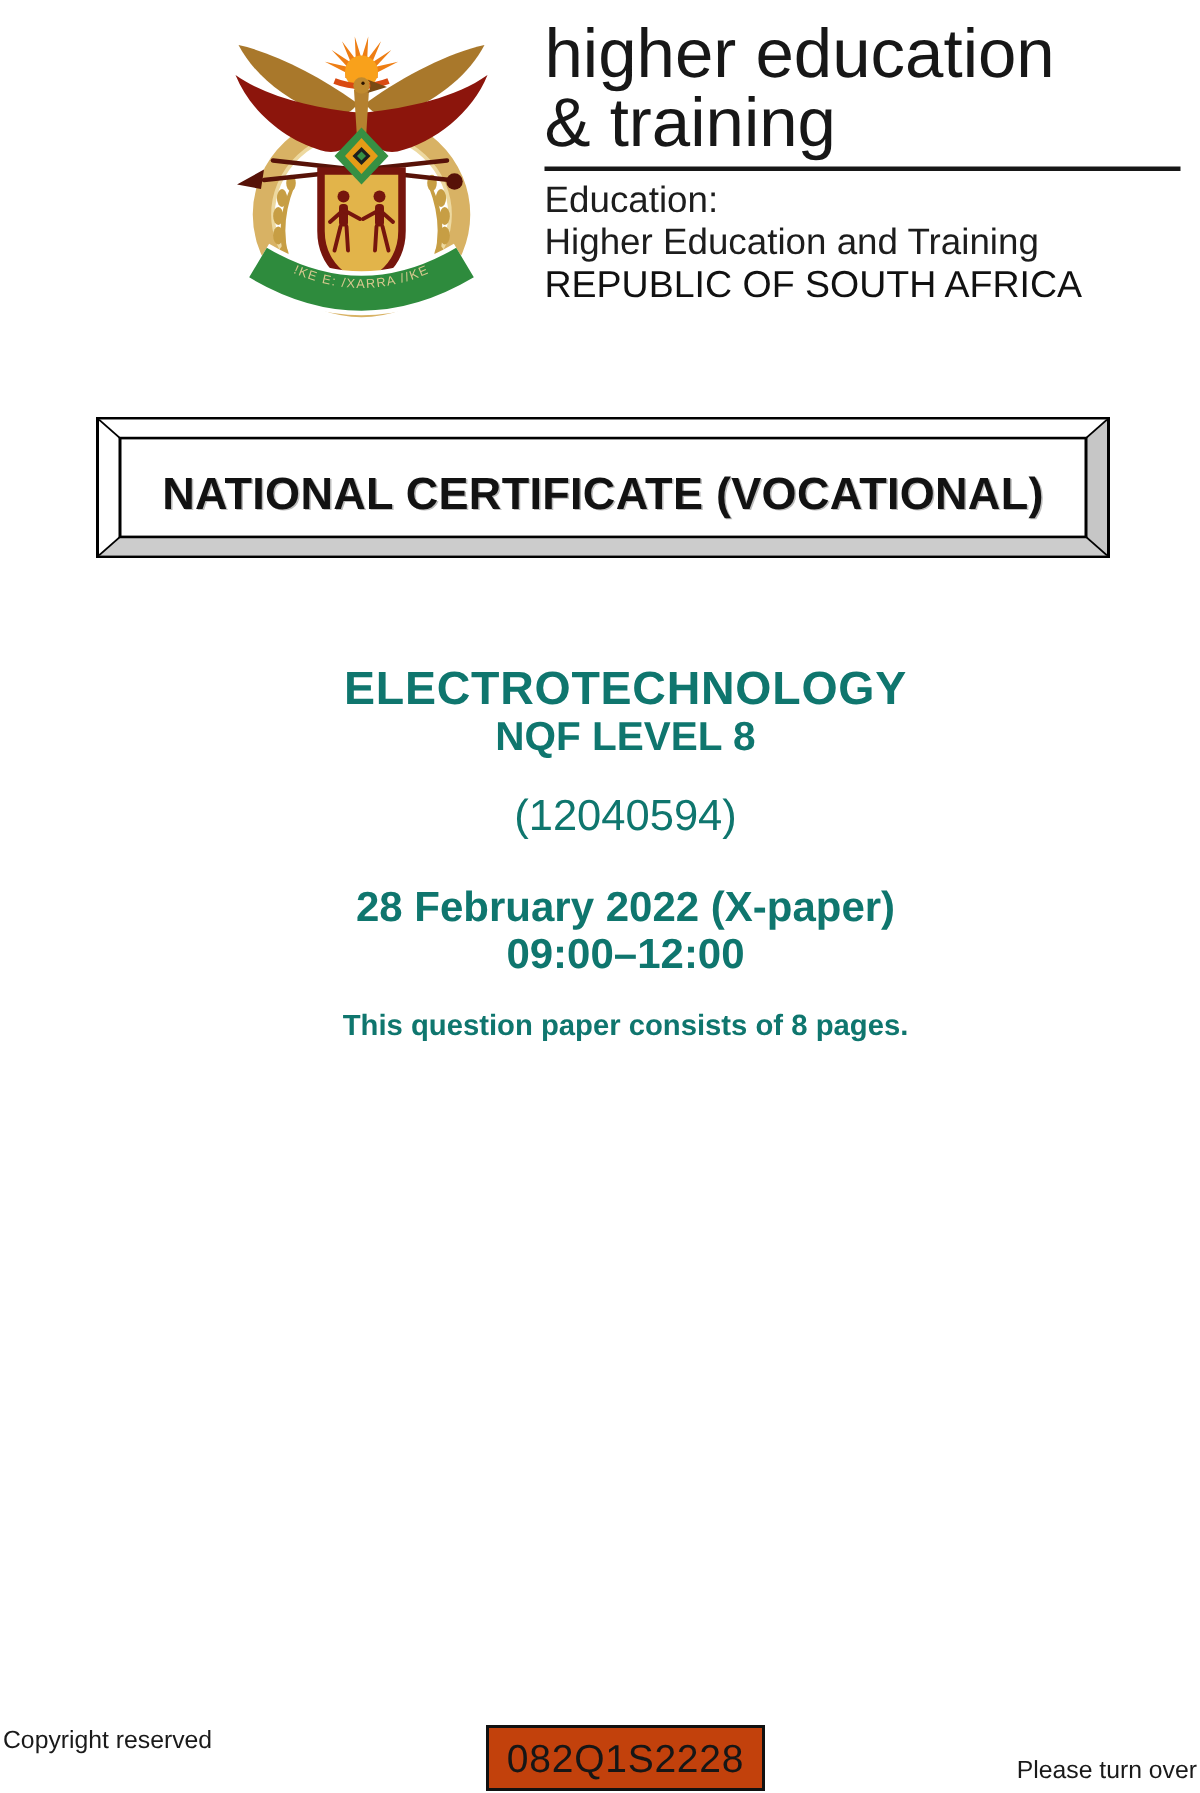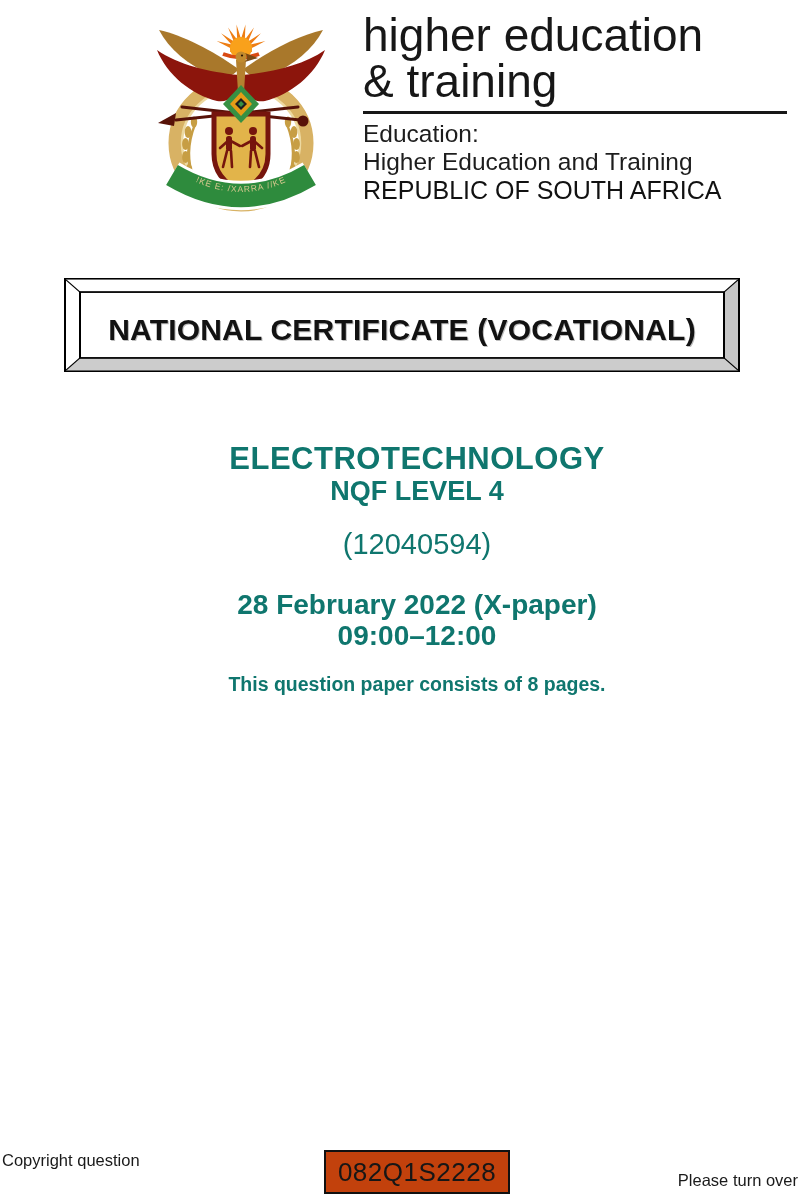--- a/index.html
+++ b/index.html
@@ -152,25 +152,25 @@
         <line x1="674" y1="2" x2="660" y2="16"></line>
         <line x1="2" y1="105" x2="16" y2="91"></line>
         <line x1="674" y1="105" x2="660" y2="91"></line>
       </g>
       <rect x="16" y="16" width="644" height="75" fill="#ffffff" stroke="#000" stroke-width="2"></rect>
     </svg>
     <div class="plaque-text">NATIONAL CERTIFICATE (VOCATIONAL)</div>
   </div>
 
   <div class="cline subject">ELECTROTECHNOLOGY</div>
-  <div class="cline level">NQF LEVEL 4</div>
+  <div class="cline level">NQF LEVEL 8</div>
   <div class="cline code">(12040594)</div>
   <div class="cline dateline">28 February 2022 (X-paper)</div>
   <div class="cline timeline">09:00–12:00</div>
   <div class="cline pagesnote">This question paper consists of 8 pages.</div>
 
-  <div class="copyright">Copyright question</div>
+  <div class="copyright">Copyright reserved</div>
   <div class="paper-code-box">
     <span class="paper-code">082Q1S2228</span>
   </div>
   <div class="turnover">Please turn over</div>
 
 </div>
 
 </body></html>

